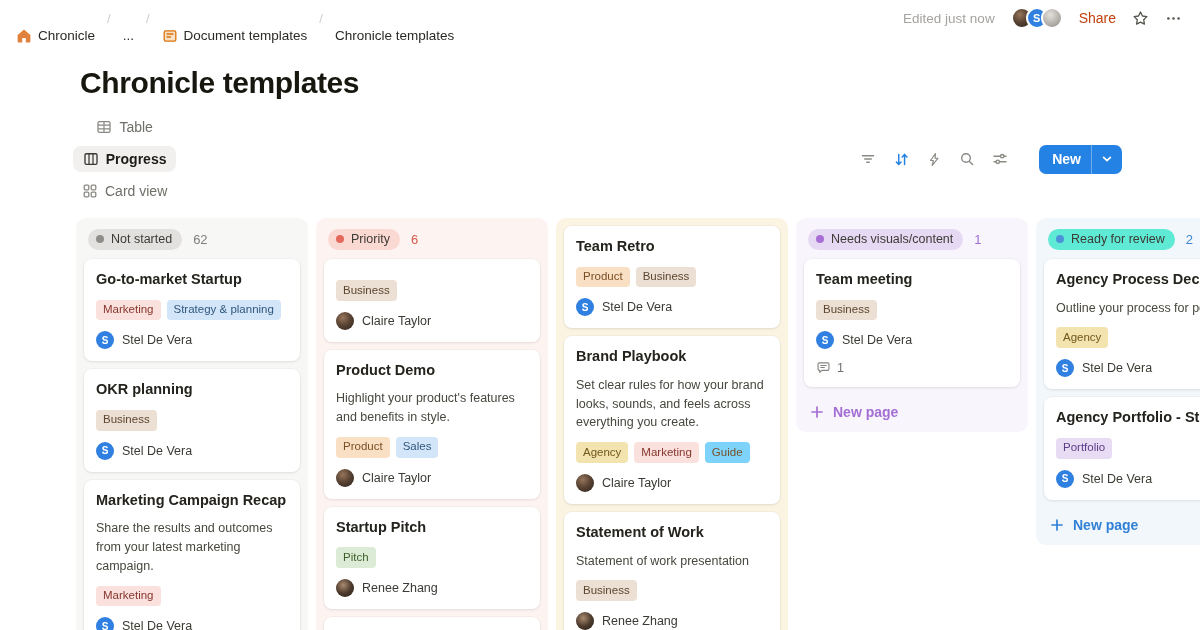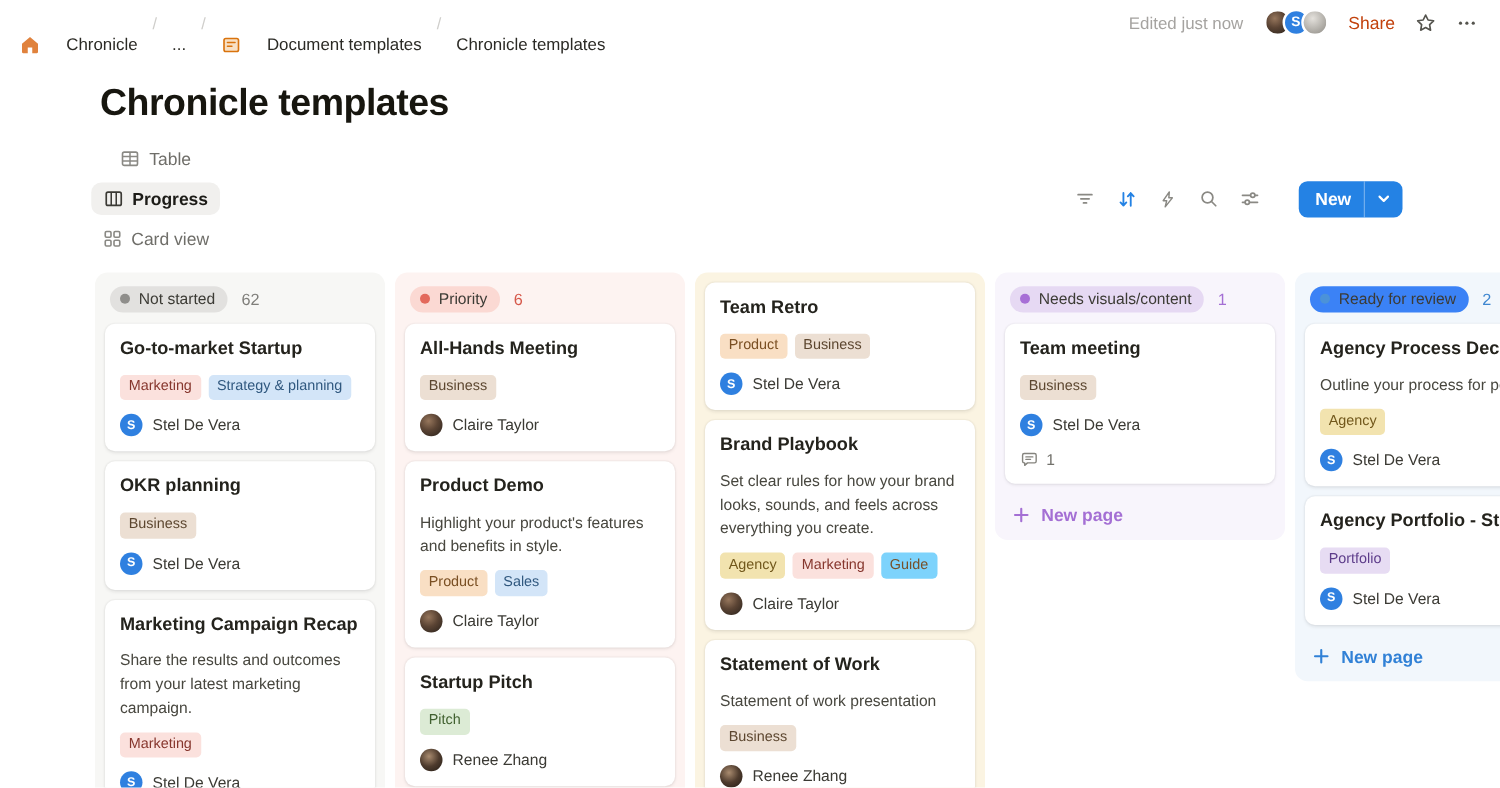--- a/index.html
+++ b/index.html
@@ -3,21 +3,21 @@
 <meta charset="utf-8">
 <style>
   * { margin:0; padding:0; box-sizing:border-box; }
   html,body { width:1200px; height:630px; overflow:hidden; background:#ffffff;
               font-family:"Liberation Sans", sans-serif; color:#26251f; }
 
   
   .topbar { display:flex; justify-content:space-between; align-items:center;
             padding:7px 18px 7px 12px; height:36px; }
   .crumbs { display:flex; align-items:center; gap:8px; font-size:13.5px; color:#2b2a25; }
-  .crumb { display:flex; align-items:center; gap:21px; padding:2px 4px; border-radius:4px; cursor:pointer;margin-top:35px; }
+  .crumb { display:flex; align-items:center; gap:6px; padding:2px 4px; border-radius:4px; cursor:pointer;margin-top:35px; }
   .crumb-sep { color:#cfcecb; font-size:13px; }
   .top-actions { display:flex; align-items:center; gap:16px; }
   .edited { color:#a5a3a0; font-size:13.5px; }
   .avatar-stack { display:flex; align-items:center; }
   .av { width:22px; height:22px; border-radius:50%; border:2px solid #fff; flex:0 0 auto; }
   .avatar-stack .av + .av { margin-left:-7px; }
   .av-photo-dark  { background:radial-gradient(circle at 38% 32%, #96765c 0%, #5b4434 45%, #27201a 100%); }
   .av-photo-dark2 { background:radial-gradient(circle at 40% 34%, #a98b6f 0%, #4e3b2d 50%, #221b15 100%); }
   .av-photo-light { background:radial-gradient(circle at 40% 32%, #e4e1dc 0%, #b5b2ac 55%, #8d8a84 100%); }
   .av-initial { background:#2f80e0; color:#fff; display:flex; align-items:center;
@@ -52,21 +52,21 @@
   .col-blue   { background:#f2f7fc; }
 
   .col-header { display:flex; align-items:center; gap:11px; padding:3px 4px 9px 4px; }
   .status-pill { display:inline-flex; align-items:center; gap:7px; border-radius:999px;
                  padding:3px 10px 4px 8px; font-size:12.5px; color:#3c3b35; cursor:pointer; }
   .dot { width:8px; height:8px; border-radius:50%; }
   .p-gray   { background:#e2e1df; } .p-gray .dot { background:#8f8e8b; }
   .p-red    { background:#fbd9d3; } .p-red .dot { background:#e3695c; }
   .p-yellow { background:#f5e2b0; } .p-yellow .dot { background:#d9a211; }
   .p-purple { background:#e6d9f3; } .p-purple .dot { background:#a76fd6; }
-  .p-blue   { background:#3b82f6; } .p-blue .dot { background:#4b92d9; }
+  .p-blue   { background:#5eead4; } .p-blue .dot { background:#4b92d9; }
   .count { font-size:13px; font-weight:400; }
   .cnt-gray { color:#7f7e7a; } .cnt-red { color:#d6584a; } .cnt-yellow { color:#bd8c26; }
   .cnt-purple { color:#a46fd4; } .cnt-blue { color:#3d86d0; }
 
   .card { background:#fff; border-radius:8px; padding:11px 12px 12px; margin-bottom:8px;
           box-shadow:0 1px 3px rgba(20,20,18,.09), 0 0 0 1px rgba(20,20,18,.02); cursor:pointer; }
   .card-title { font-size:14.5px; font-weight:700; color:#24231d; line-height:1.35; white-space:nowrap; overflow:hidden; }
   .card-desc { font-size:12.5px; color:#48473f; line-height:1.5; margin-top:9px; }
   .card-desc.clip { white-space:nowrap; overflow:hidden; }
   .tag-row { display:flex; flex-wrap:wrap; gap:6px; margin-top:10px; }
@@ -274,21 +274,20 @@
     </div>
     <div class="column col-red">
       <div class="col-header">
         <span class="status-pill p-red">
           <span class="dot"></span>
           <span>Priority</span>
         </span>
         <span class="count cnt-red">6</span>
       </div>
       <div class="card">
-        <div class="card-title">All-Hands Meeting</div>
         <div class="tag-row">
           <span class="tag t-brown">Business</span>
         </div>
         <div class="assignee">
           <span class="av  av-photo-dark"></span>
           <span>Claire Taylor</span>
         </div>
       </div>
       <div class="card">
         <div class="card-title">Product Demo</div>

